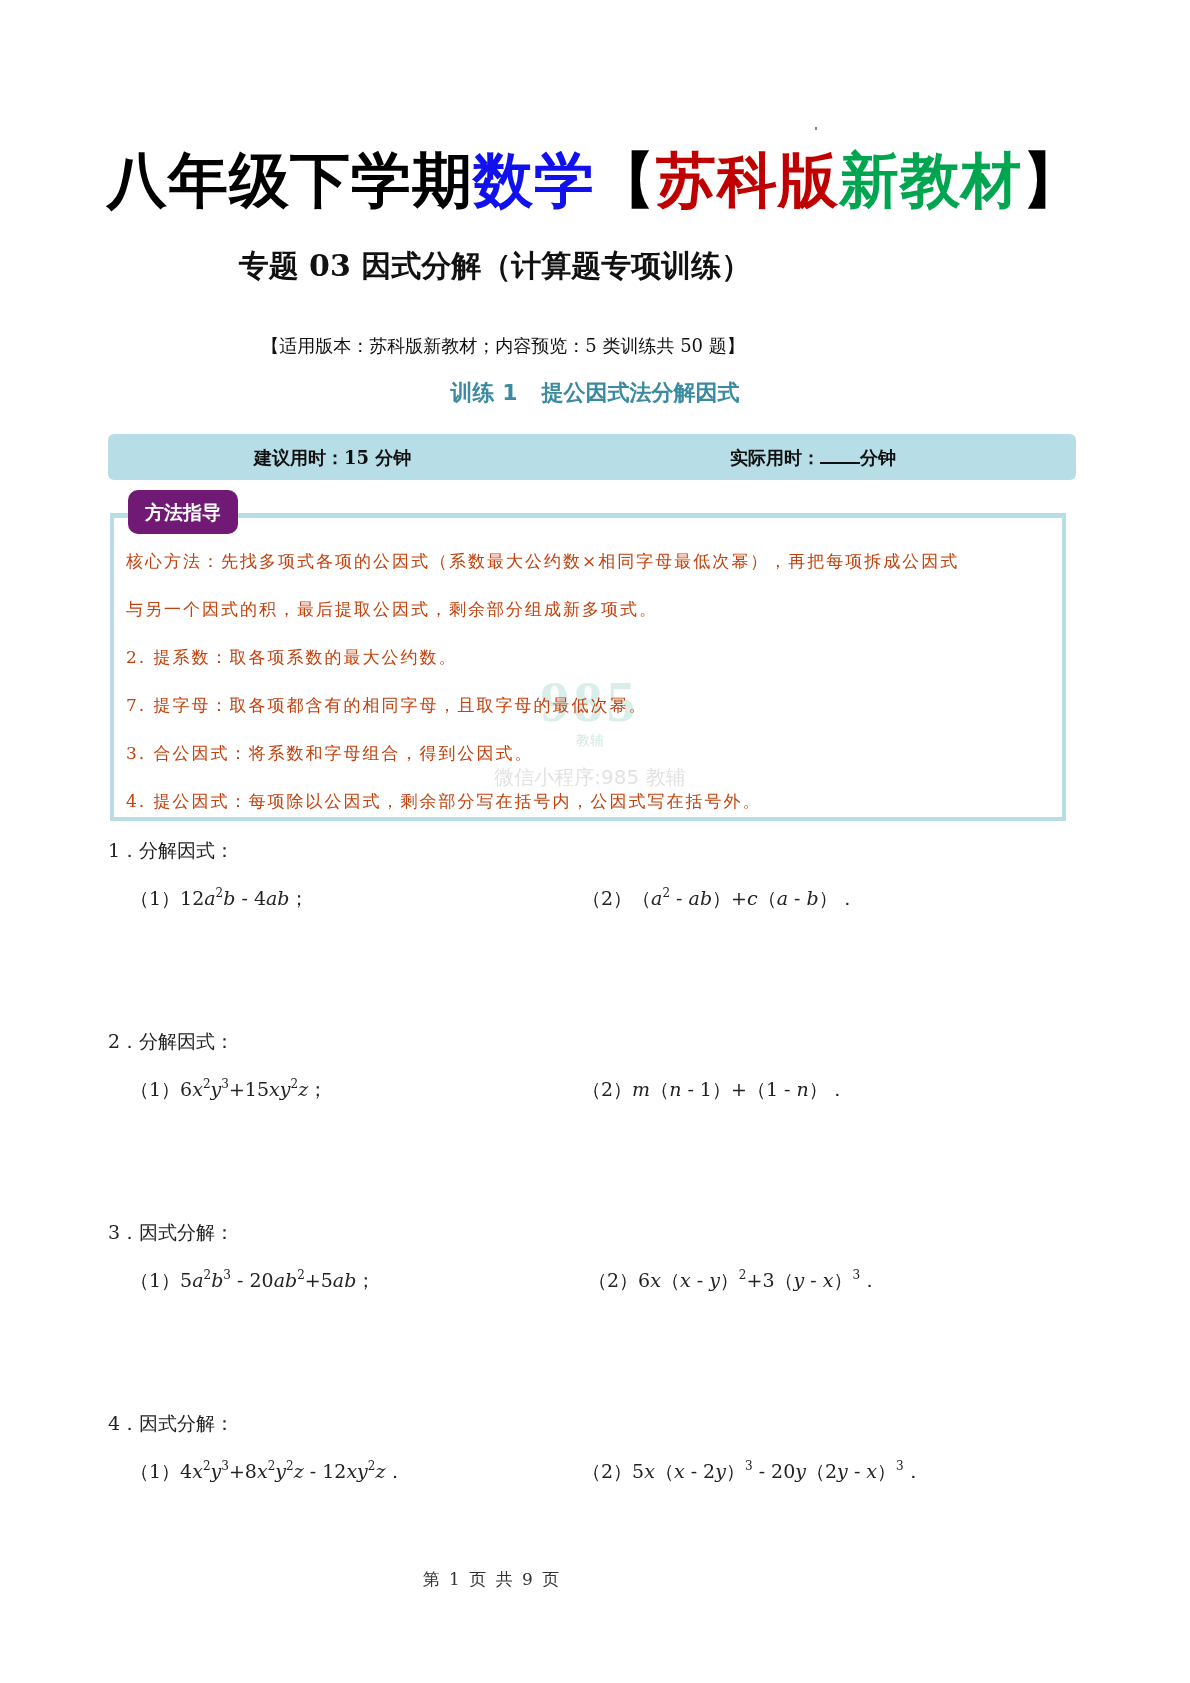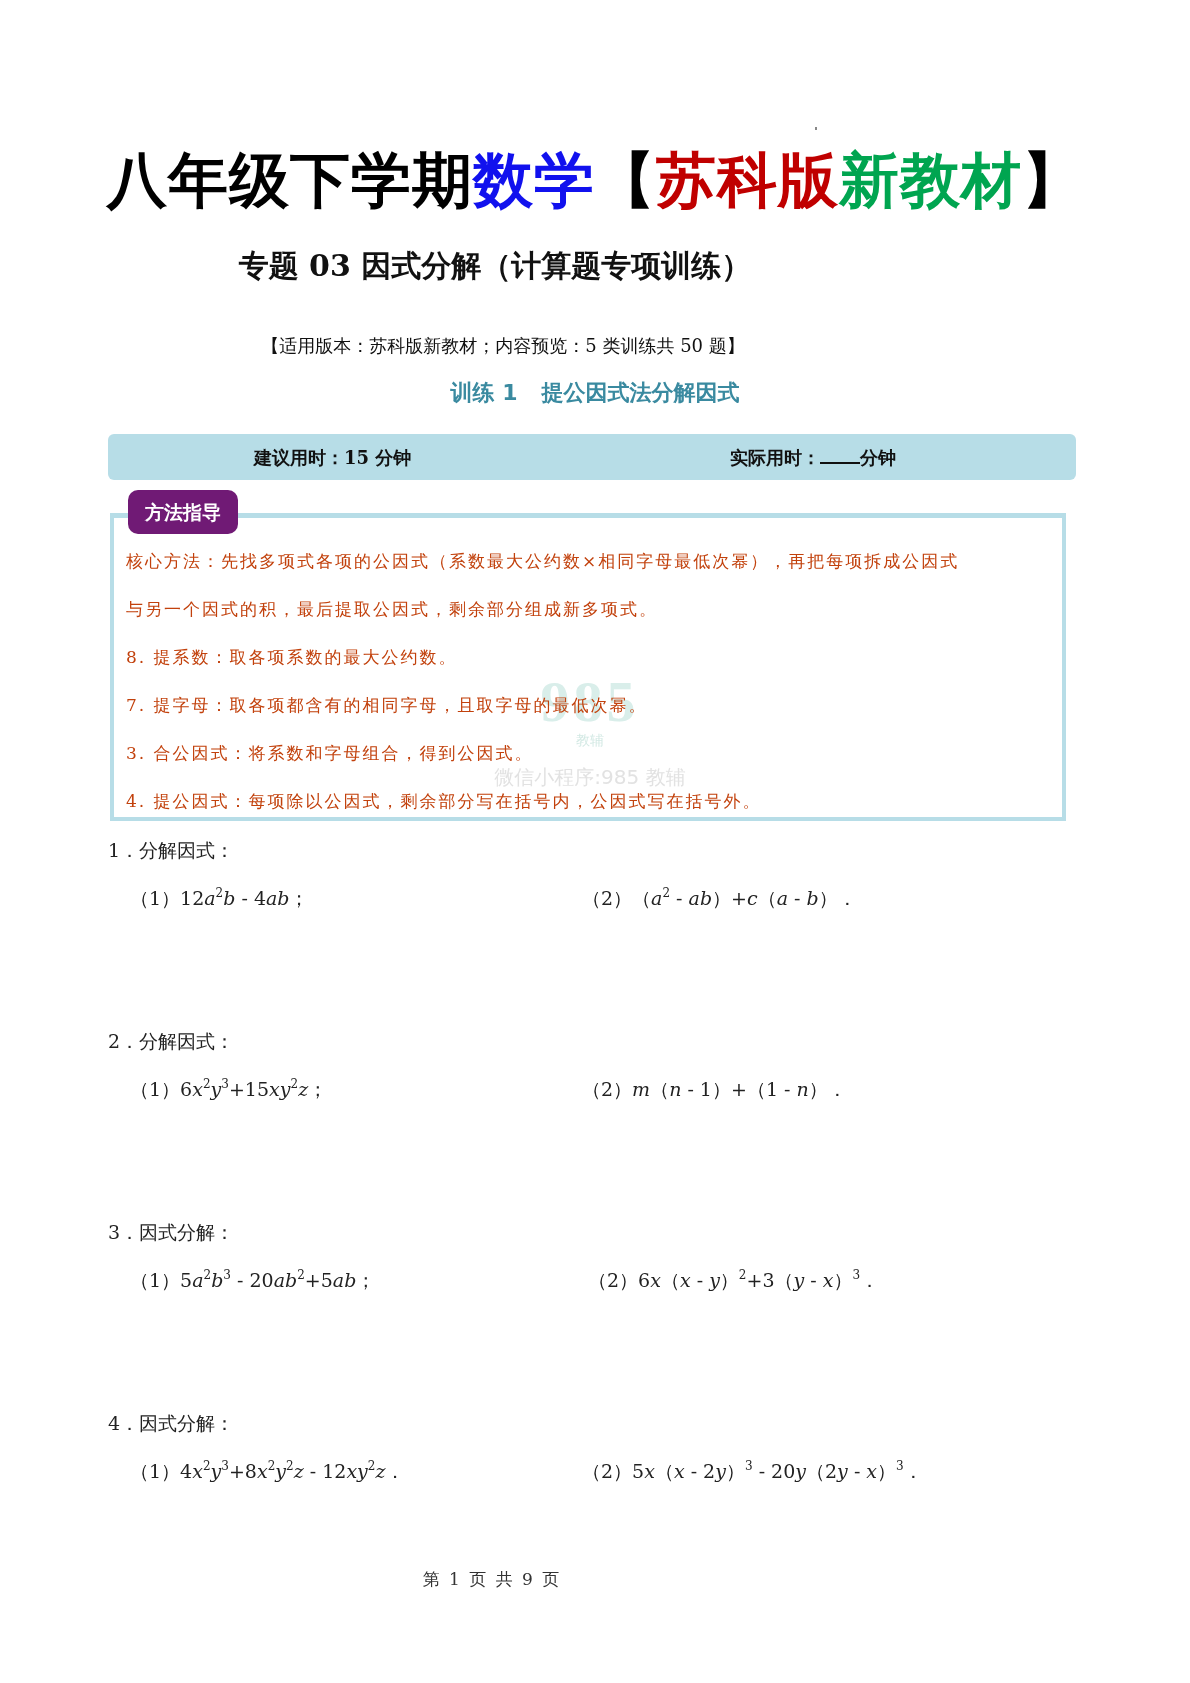--- a/index.html
+++ b/index.html
@@ -67,21 +67,21 @@
 <div class="abs method-tag">方法指导</div>
 
 <div class="abs watermark">
   <div class="num">985</div>
   <div class="sub">教辅</div>
   <div class="mini">微信小程序:985 教辅</div>
 </div>
 
 <div class="abs method-line" style="top:538px;">核心方法：先找多项式各项的公因式（系数最大公约数×相同字母最低次幂），再把每项拆成公因式</div>
 <div class="abs method-line" style="top:586px;">与另一个因式的积，最后提取公因式，剩余部分组成新多项式。</div>
-<div class="abs method-line" style="top:634px;">8. 提系数：取各项系数的最大公约数。</div>
+<div class="abs method-line" style="top:634px;">2. 提系数：取各项系数的最大公约数。</div>
 <div class="abs method-line" style="top:682px;">7. 提字母：取各项都含有的相同字母，且取字母的最低次幂。</div>
 <div class="abs method-line" style="top:730px;">3. 合公因式：将系数和字母组合，得到公因式。</div>
 <div class="abs method-line" style="top:778px;">4. 提公因式：每项除以公因式，剩余部分写在括号内，公因式写在括号外。</div>
 
 <div class="abs q-head" style="top:838px;">
   <span>1．</span><span>分解因式：</span>
 </div>
 <div class="abs q-part" style="left:130px; top:886px;">
   <span>（1）</span><span>12<i>a</i><sup>2</sup><i>b</i> - 4<i>ab</i>；</span>
 </div>

